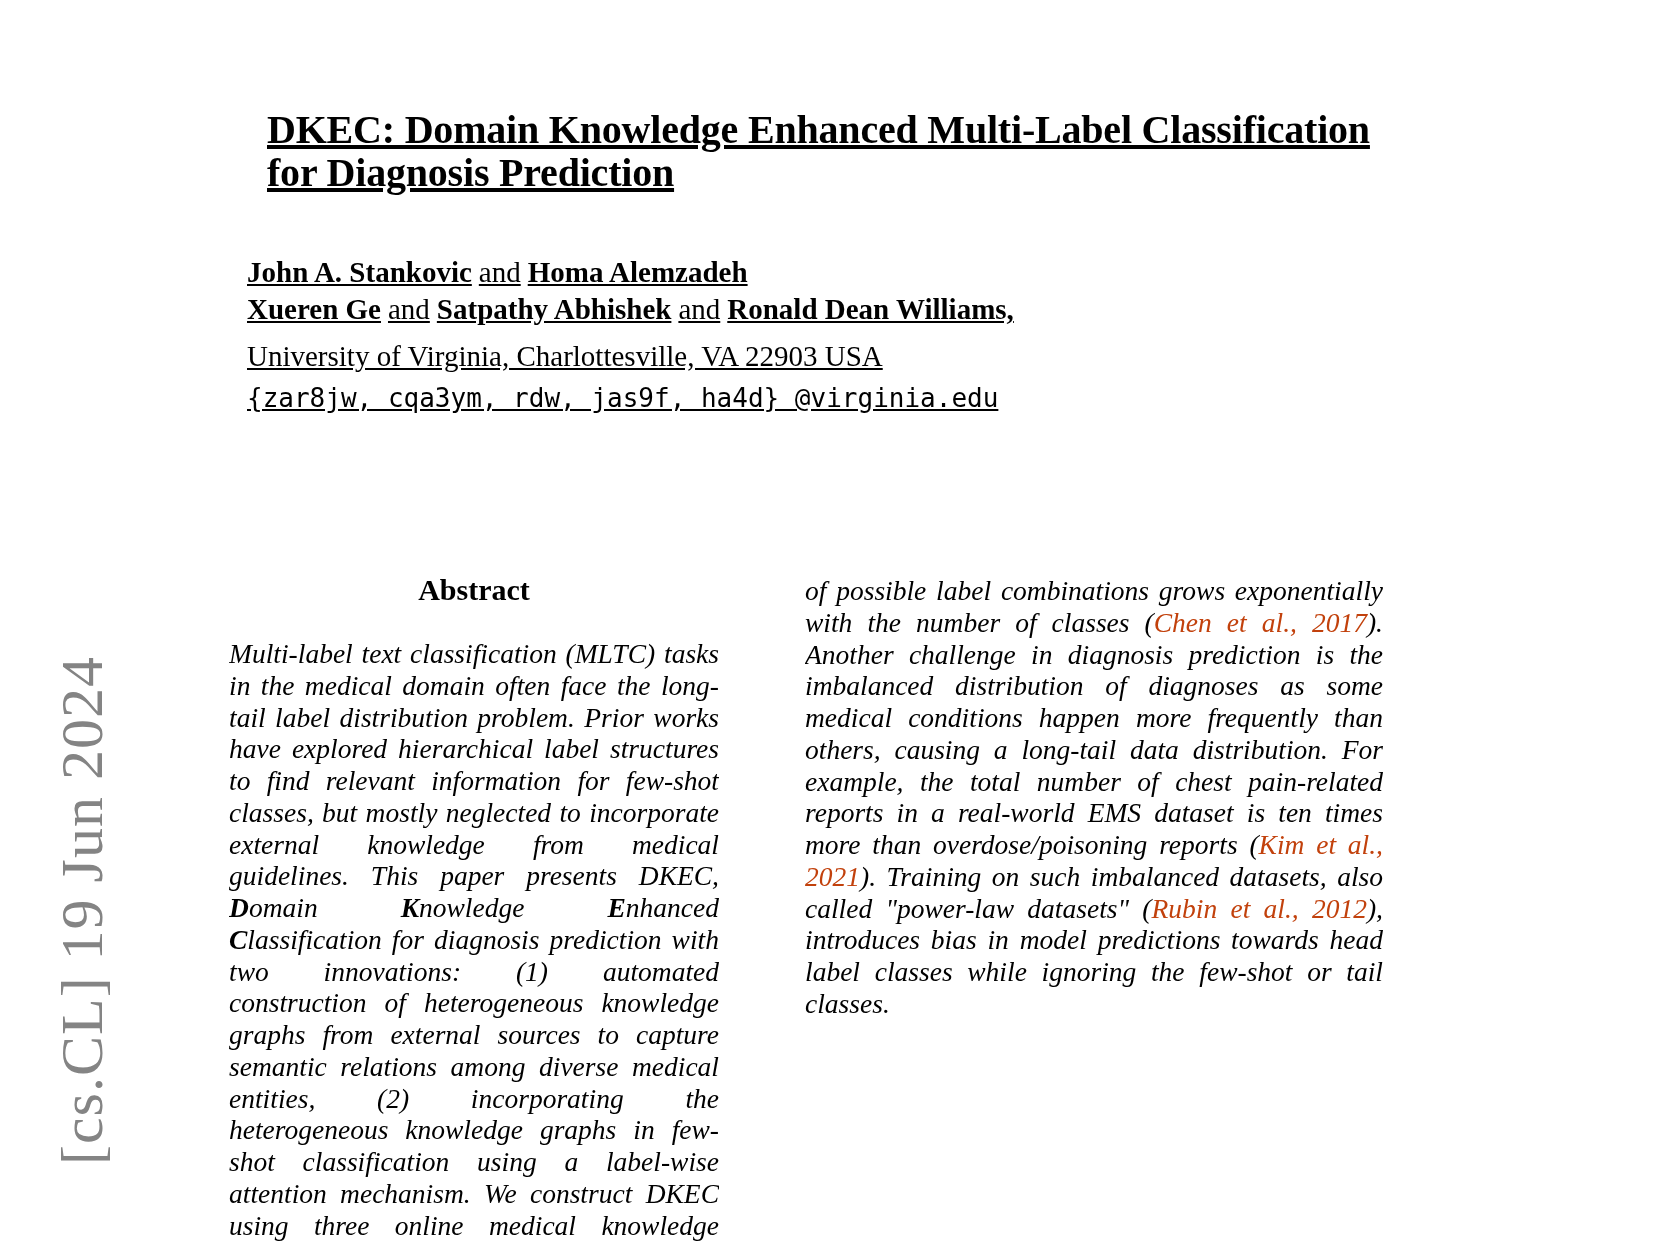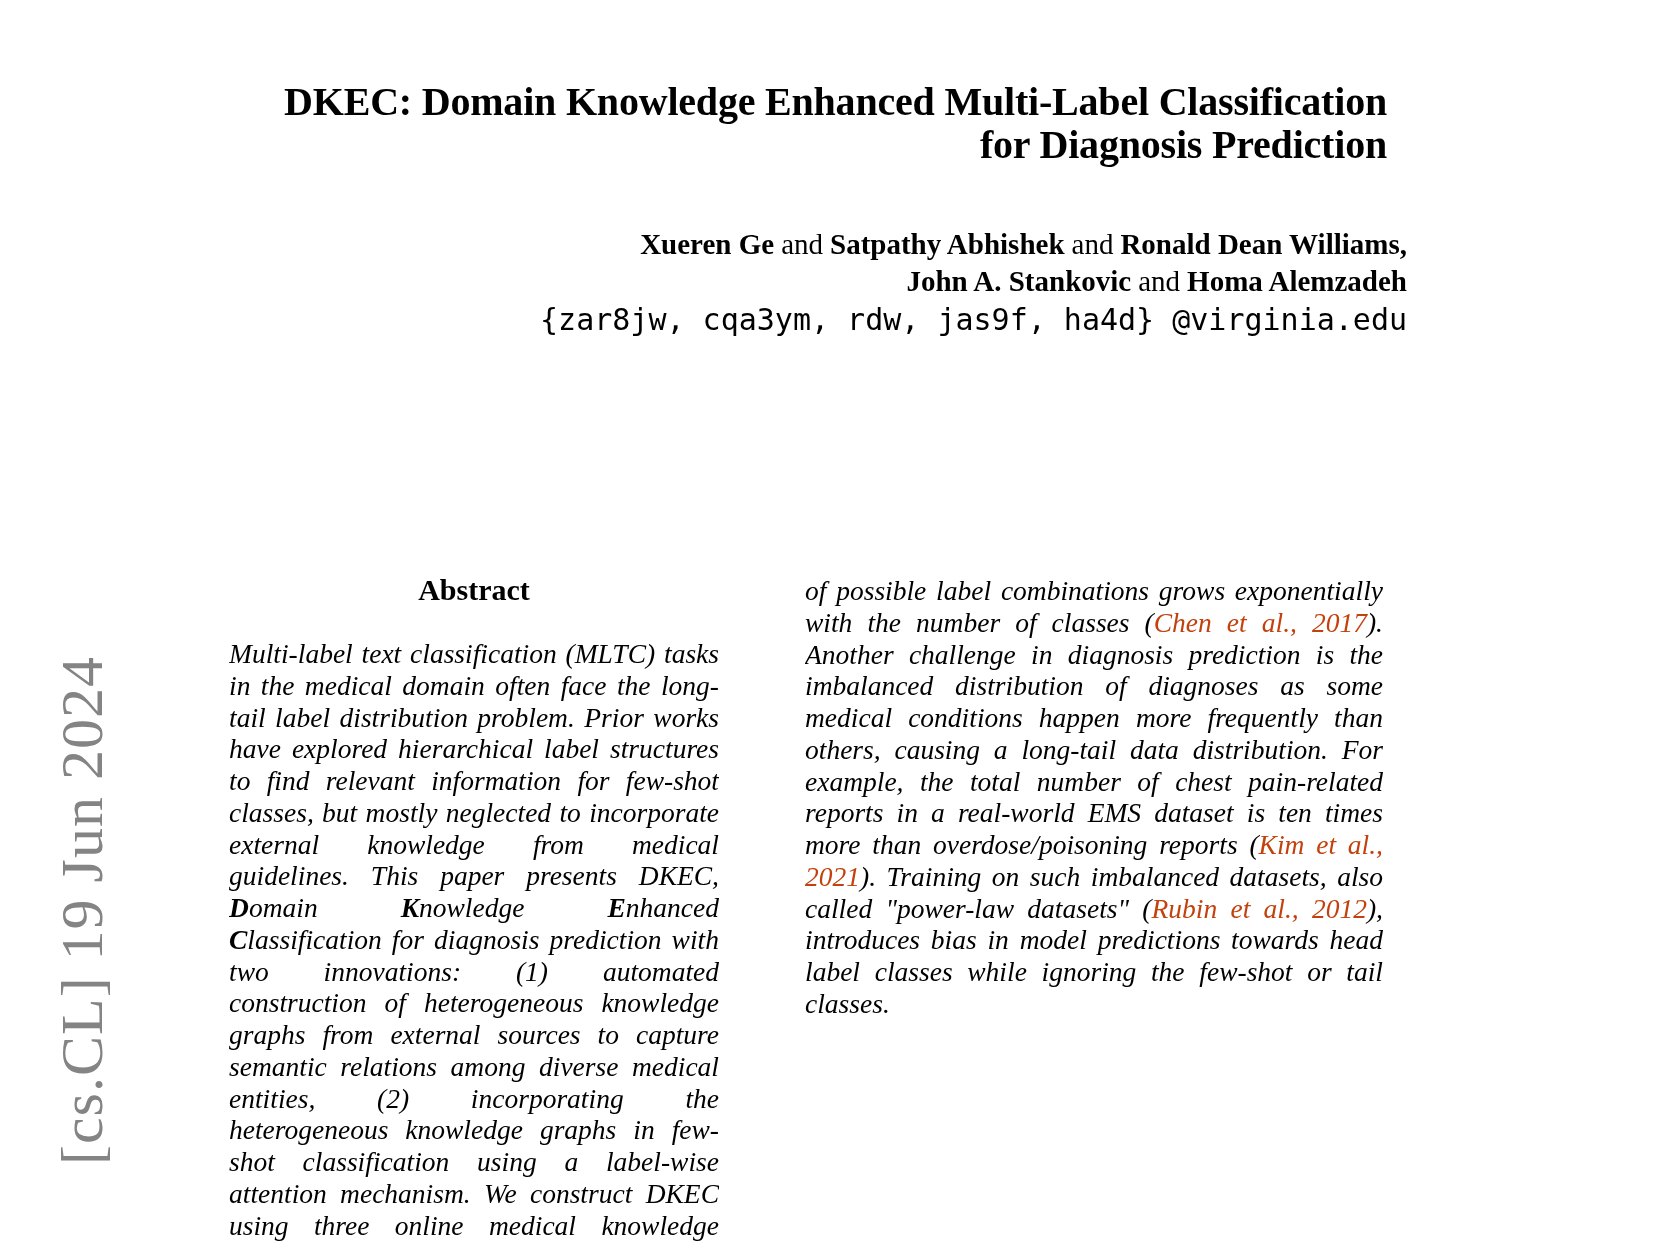--- a/index.html
+++ b/index.html
@@ -43,22 +43,23 @@
     left: 0;
     top: 0;
     width: 1654px;
     height: 1241px;
     padding: 0;
   }
 
   .head-block {
     width: 1160px;
     margin: 0 auto;
-    padding-top: 80px;
-    text-align: right;
+    padding-top: 108px;
+    text-align: left;
+    text-decoration: underline;
   }
 
   .paper-title {
     font-size: 40px;
     font-weight: bold;
     line-height: 1.08;
     letter-spacing: -0.2px;
     margin: 0 auto;
     max-width: 1120px;
   }
@@ -71,23 +72,23 @@
   .authors .name { font-weight: bold; }
   .authors .conj { font-weight: normal; padding: 0 7px; }
 
   .affiliation {
     margin-top: 9px;
     font-size: 29px;
     line-height: 1.25;
   }
 
   .emails {
-    margin-top: 0;
+    margin-top: 8px;
     font-family: "DejaVu Sans Mono", "Liberation Mono", monospace;
-    font-size: 30px;
+    font-size: 26px;
     letter-spacing: 0px;
     line-height: 1.25;
   }
 
   
   .columns {
     position: absolute;
     left: 0;
     top: 575px;
     width: 1480px;
@@ -131,24 +132,25 @@
 
 <div class="arxiv-stamp">[cs.CL]  19 Jun 2024</div>
 
 <div class="page">
 
   <div class="head-block">
 
     <h1 class="paper-title">DKEC: Domain Knowledge Enhanced Multi-Label Classification for Diagnosis Prediction</h1>
 
     <div class="authors">
+      <div><span class="name">John A. Stankovic</span><span class="conj">and</span><span class="name">Homa Alemzadeh</span></div>
       <div><span class="name">Xueren Ge</span><span class="conj">and</span><span class="name">Satpathy Abhishek</span><span class="conj">and</span><span class="name">Ronald Dean Williams,</span></div>
-      <div><span class="name">John A. Stankovic</span><span class="conj">and</span><span class="name">Homa Alemzadeh</span></div>
     </div>
 
+    <div class="affiliation">University of Virginia, Charlottesville, VA 22903 USA</div>
 
     <div class="emails">{zar8jw, cqa3ym, rdw, jas9f, ha4d} @virginia.edu</div>
   </div>
 
   <div class="columns">
 
     <div class="col col-left">
       <div class="abstract-heading">Abstract</div>
       <p class="body-text">Multi-label text classification (MLTC) tasks in the medical domain often face the long-tail label distribution problem. Prior works have explored hierarchical label structures to find relevant information for few-shot classes, but mostly neglected to incorporate external knowledge from medical guidelines. This paper presents DKEC, <span class="bd">D</span>omain <span class="bd">K</span>nowledge <span class="bd">E</span>nhanced <span class="bd">C</span>lassification for diagnosis prediction with two innovations: (1) automated construction of heterogeneous knowledge graphs from external sources to capture semantic relations among diverse medical entities, (2) incorporating the heterogeneous knowledge graphs in few-shot classification using a label-wise attention mechanism. We construct DKEC using three online medical knowledge sources and</p>
     </div>

